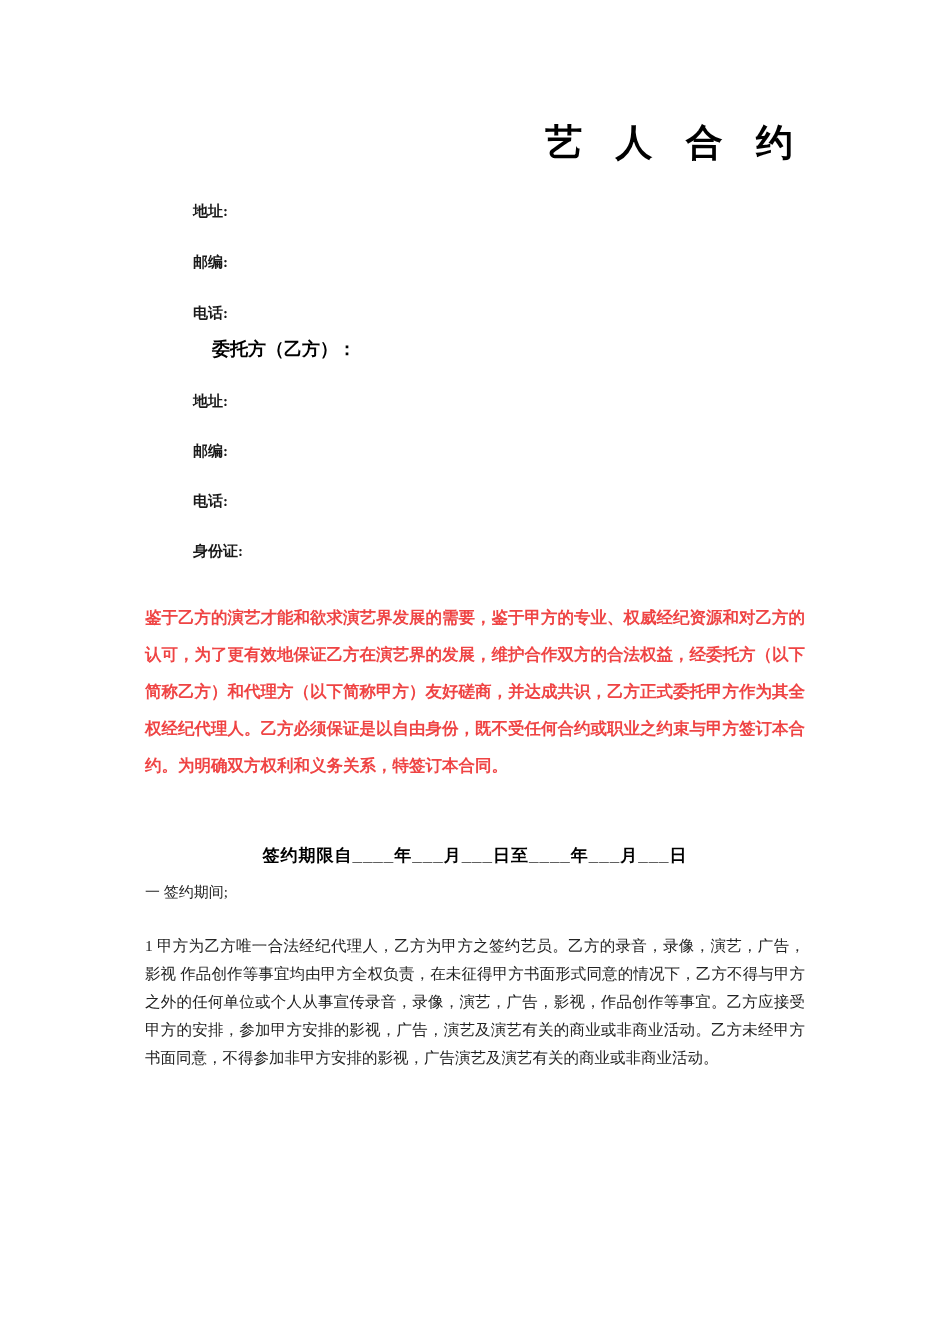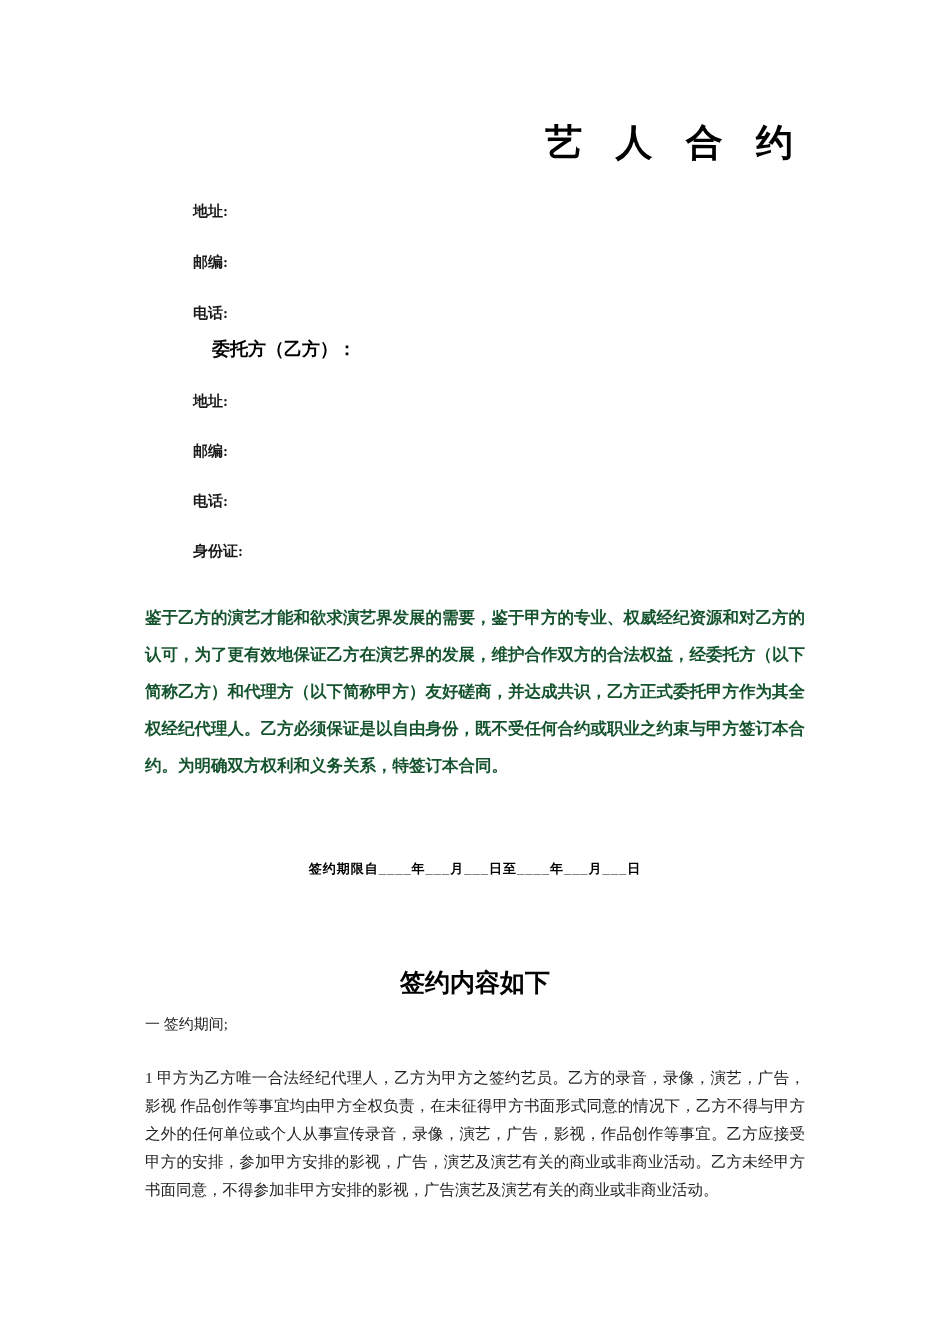--- a/index.html
+++ b/index.html
@@ -43,27 +43,27 @@
   }
   .field-line.first { margin-top: 20px; }
   .party-b-block .field-line { margin-top: 31px; }
   .preamble {
     margin-top: 38px;
     font-family: "Liberation Sans", "DejaVu Sans", sans-serif;
     font-size: 16.5px;
     font-weight: bold;
     line-height: 37px;
     text-align: justify;
-    color: #14532d;
+    color: #ef4444;
   }
   .term-line {
-    margin-top: 76px;
+    margin-top: 60px;
     text-align: center;
     font-family: "Liberation Sans", "DejaVu Sans", sans-serif;
-    font-size: 13px;
+    font-size: 17px;
     font-weight: bold;
     letter-spacing: 1px;
   }
   .section-heading {
     margin-top: 88px;
     text-align: center;
     font-family: "Liberation Sans", "DejaVu Sans", sans-serif;
     font-size: 25px;
     font-weight: bold;
   }
@@ -98,19 +98,18 @@
     <div class="field-line first">地址:</div>
     <div class="field-line">邮编:</div>
     <div class="field-line">电话:</div>
     <div class="field-line">身份证:</div>
   </div>
 
   <p class="preamble">鉴于乙方的演艺才能和欲求演艺界发展的需要，鉴于甲方的专业、权威经纪资源和对乙方的认可，为了更有效地保证乙方在演艺界的发展，维护合作双方的合法权益，经委托方（以下简称乙方）和代理方（以下简称甲方）友好磋商，并达成共识，乙方正式委托甲方作为其全权经纪代理人。乙方必须保证是以自由身份，既不受任何合约或职业之约束与甲方签订本合约。为明确双方权利和义务关系，特签订本合同。</p>
 
   <div class="term-line">签约期限自____年___月___日至____年___月___日</div>
 
-  <h2 class="section-heading">签约内容如下</h2>
 
   <div class="clause-title">一 签约期间;</div>
 
   <p class="clause-body">1  甲方为乙方唯一合法经纪代理人，乙方为甲方之签约艺员。乙方的录音，录像，演艺，广告，影视 作品创作等事宜均由甲方全权负责，在未征得甲方书面形式同意的情况下，乙方不得与甲方之外的任何单位或个人从事宣传录音，录像，演艺，广告，影视，作品创作等事宜。乙方应接受甲方的安排，参加甲方安排的影视，广告，演艺及演艺有关的商业或非商业活动。乙方未经甲方书面同意，不得参加非甲方安排的影视，广告演艺及演艺有关的商业或非商业活动。</p>
 
 </div>
 
 </body></html>

